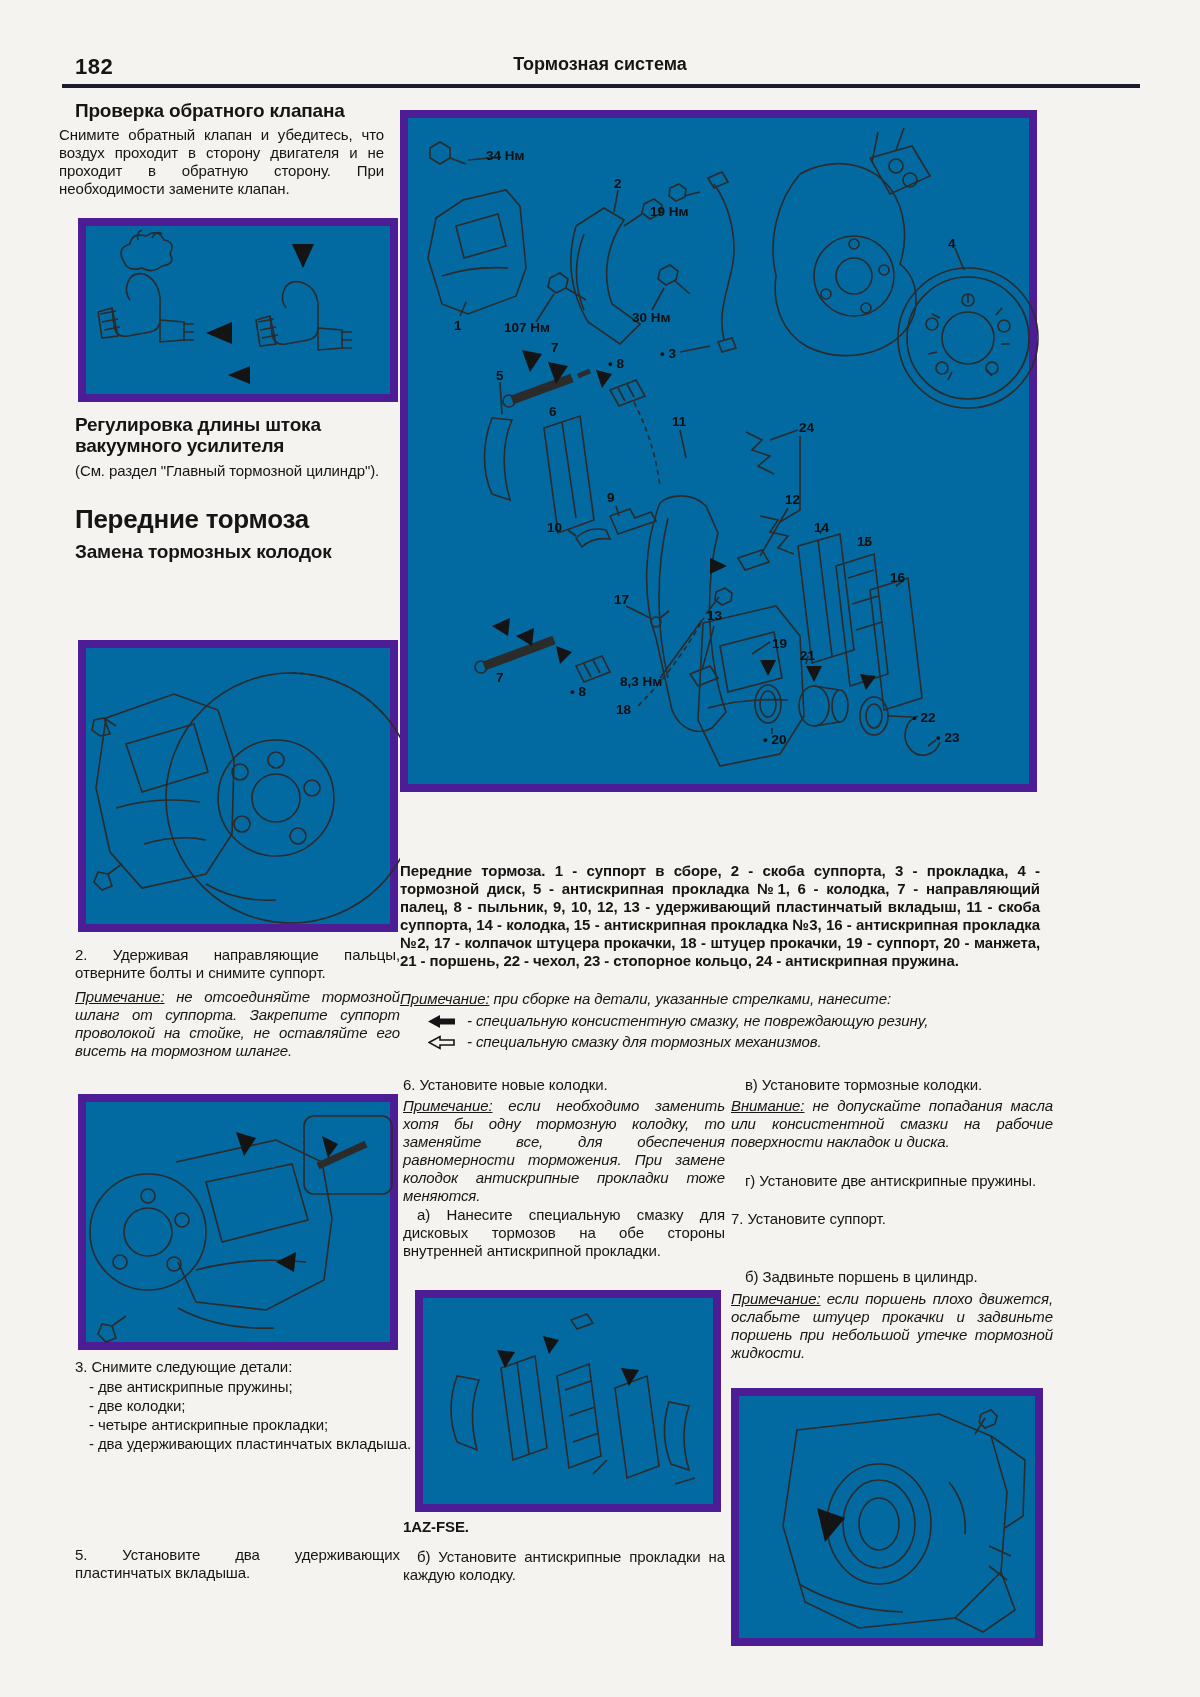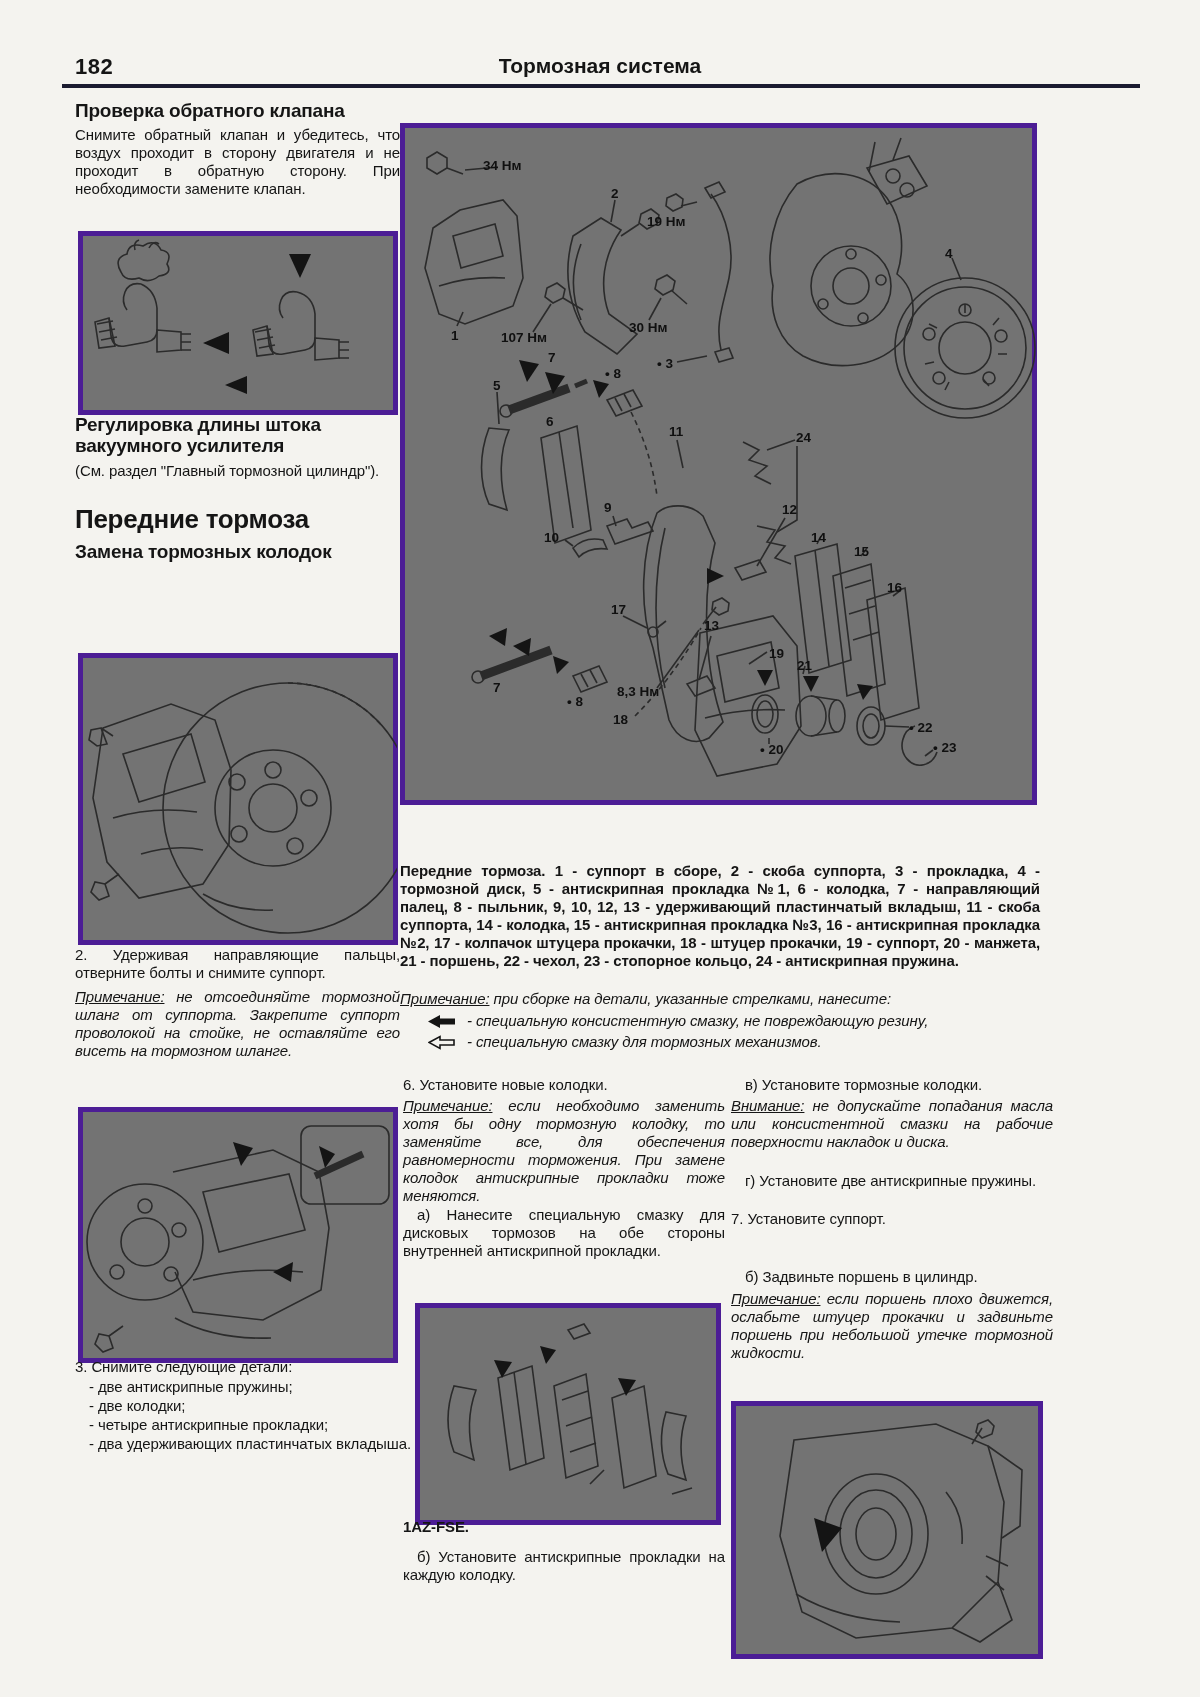--- a/index.html
+++ b/index.html
@@ -5,44 +5,44 @@
   html,body{margin:0;padding:0;background:#e8e8e6;}
   .page{
     position:relative;width:1200px;height:1697px;margin:0 auto;
     background:#f4f3ef;color:#151515;
     font-family:"Liberation Sans", sans-serif;
     overflow:hidden;
   }
   .abs{position:absolute;}
   .hairline{background:#1b1b30;}
   .h-page{font-size:22px;font-weight:bold;letter-spacing:.5px;}
-  .h-title{font-size:21px;font-weight:bold;}
+  .h-title{font-size:18px;font-weight:bold;}
   .h1{font-size:26px;font-weight:bold;letter-spacing:-.3px;}
   .h2{font-size:19px;font-weight:bold;letter-spacing:-.2px;line-height:1.12;}
   .p{font-size:15px;line-height:1.2;text-align:justify;letter-spacing:-.1px;}
   .pb{font-weight:bold;}
   .pi{font-style:italic;font-weight:normal;}
   .ul{text-decoration:underline;}
-  .box{border:5px solid #4c1d95;background:#737373;box-sizing:border-box;margin-top:13px;}
+  .box{border:8px solid #4c1d95;background:#0369a1;box-sizing:border-box;}
   .dlbl{position:absolute;font-size:13.5px;font-weight:bold;color:#101010;white-space:nowrap;}
   .listitem{padding-left:14px;}
   .arrowrow{display:flex;align-items:center;gap:12px;}
   svg{display:block;}
 </style>
 </head>
 <body>
 
 <div class="page">
 
   <div class="abs h-page" style="left:75px;top:54px;">182</div>
   <div class="abs h-title" style="left:0;top:54px;width:1200px;text-align:center;">Тормозная система</div>
   <div class="abs hairline" style="left:62px;top:84px;width:1078px;height:4px;"></div>
 
   <div class="abs h2" style="left:75px;top:100px;width:325px;">Проверка обратного клапана</div>
-  <div class="abs p" style="left:75px;top:126px;width:325px;">Снимите обратный клапан и убедитесь, что воздух проходит в сторону двигателя и не проходит в обратную сторону. При необходимости замените клапан.</div>
+  <div class="abs p" style="left:59px;top:126px;width:325px;">Снимите обратный клапан и убедитесь, что воздух проходит в сторону двигателя и не проходит в обратную сторону. При необходимости замените клапан.</div>
 
   <div class="abs box" style="left:78px;top:218px;width:320px;height:184px;">
     <svg width="314" height="178" viewBox="0 0 314 178">
       <g stroke="#2b2b2b" fill="none" stroke-width="1.6">
 
         <path d="M38,36 q-8,-14 6,-18 q2,-12 16,-8 q12,-8 18,4 q12,2 6,14 q6,10 -8,12 q-10,8 -20,2 q-14,4 -18,-6 z"></path>
         <path d="M52,14 q-2,-8 4,-10 M66,12 q4,-8 10,-4"></path>
 
         <path d="M58,48 q14,6 16,24 l0,22 q0,10 -10,12 l-22,4 q-12,2 -14,-10 l-2,-18"></path>
         <path d="M26,82 l-14,4 l4,26 l16,-2 z"></path>
@@ -126,20 +126,21 @@
         <path d="M40,214 l-14,10 M26,224 l-10,-2 l-4,10 l8,8 l10,-4 z"></path>
       </g>
     </svg>
   </div>
 
   <div class="abs p" style="left:75px;top:1358px;width:325px;">3. Снимите следующие детали:</div>
   <div class="abs p listitem" style="left:75px;top:1378px;width:325px;">- две антискрипные пружины;</div>
   <div class="abs p listitem" style="left:75px;top:1397px;width:325px;">- две колодки;</div>
   <div class="abs p listitem" style="left:75px;top:1416px;width:325px;">- четыре антискрипные прокладки;</div>
   <div class="abs p listitem" style="left:75px;top:1435px;width:325px;">- два удерживающих пластинчатых вкладыша.</div>
+  <div class="abs p" style="left:75px;top:1546px;width:325px;">5. Установите два удерживающих пластинчатых вкладыша.</div>
 
   <div class="abs box" style="left:400px;top:110px;width:637px;height:682px;">
     <svg width="631" height="676" viewBox="0 0 631 676">
       <g stroke="#2b2b2b" fill="none" stroke-width="1.6">
 
         <path d="M22,30 l10,-6 10,6 0,10 -10,6 -10,-6 z"></path>
           <path d="M42,40 l16,6"></path>
           <path d="M60,42 L93,39"></path>
 
         <path d="M28,100 L55,82 L98,72 L112,88 L118,150 L108,178 L60,196 L34,186 L20,140 Z"></path>

